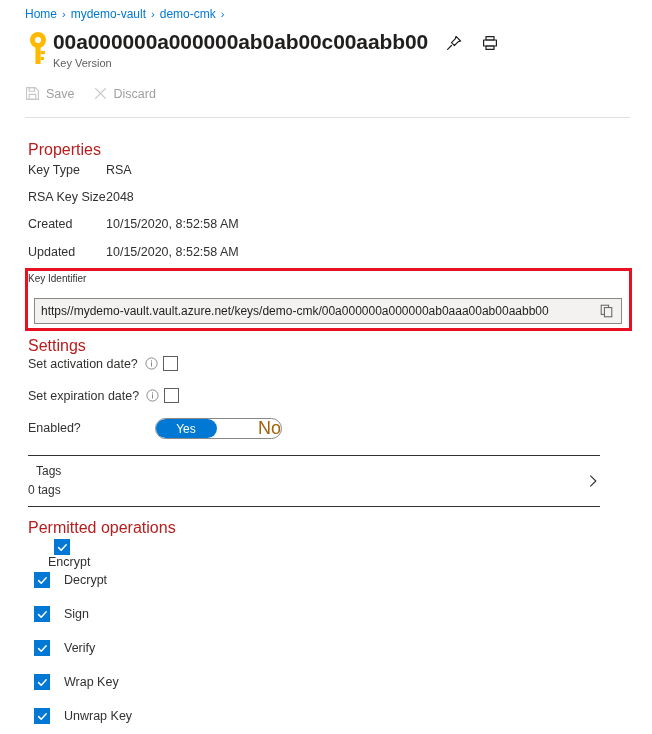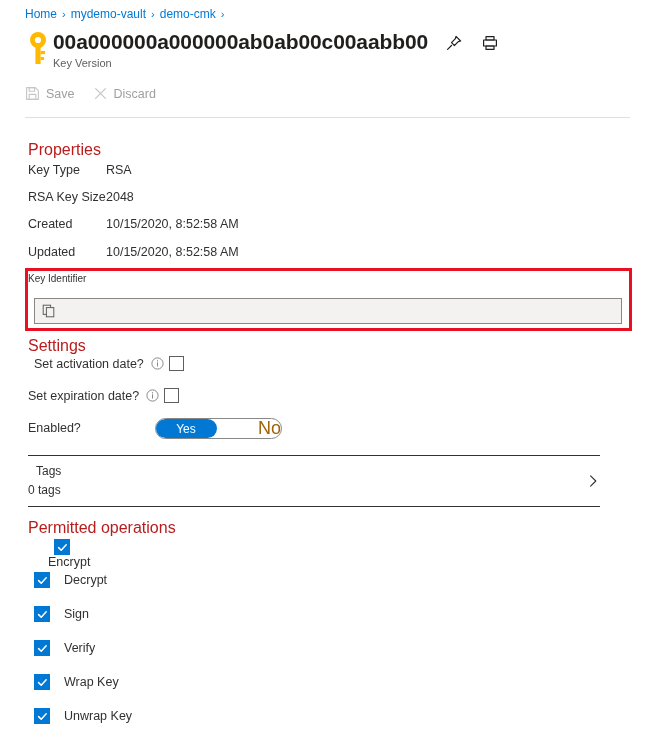--- a/index.html
+++ b/index.html
@@ -289,33 +289,34 @@
 <div class="prop-row" style="top:217px;">
   <span class="prop-label" style="width:78px;">Created</span><span class="prop-value">10/15/2020, 8:52:58 AM</span>
 </div>
 <div class="prop-row" style="top:245px;">
   <span class="prop-label" style="width:78px;">Updated</span><span class="prop-value">10/15/2020, 8:52:58 AM</span>
 </div>
 
 <div class="redbox"></div>
 <div id="keyid-label">Key Identifier</div>
 <div class="keyid-field">
+  <span class="keyid-text">https//mydemo-vault.vault.azure.net/keys/demo-cmk/00a000000a000000ab0aaa00ab00aabb00</span>
   <span class="copy-btn">
     <svg width="14" height="14" viewBox="0 0 14 14">
       <g fill="none" stroke="#605e5c" stroke-width="1">
         <rect x="1.2" y="1.2" width="7.4" height="9.2"></rect>
         <rect x="4.4" y="3.6" width="7.4" height="9.2" fill="#f3f2f1"></rect>
       </g>
     </svg>
   </span>
 </div>
 
 <div class="section-head" id="settings-head">Settings</div>
 
-<div class="setting-row" style="top:356px;margin-left:6px;">
+<div class="setting-row" style="top:356px;">
   <span class="setting-label">Set activation date?</span>
   <span class="info-icon">
     <svg width="13" height="13" viewBox="0 0 13 13">
       <circle cx="6.5" cy="6.5" r="5.6" fill="none" stroke="#8a8886" stroke-width="1"></circle>
       <rect x="6" y="5.3" width="1" height="4.2" fill="#8a8886"></rect>
       <rect x="6" y="3.2" width="1" height="1.2" fill="#8a8886"></rect>
     </svg>
   </span>
   <span class="checkbox-empty"></span>
 </div>

